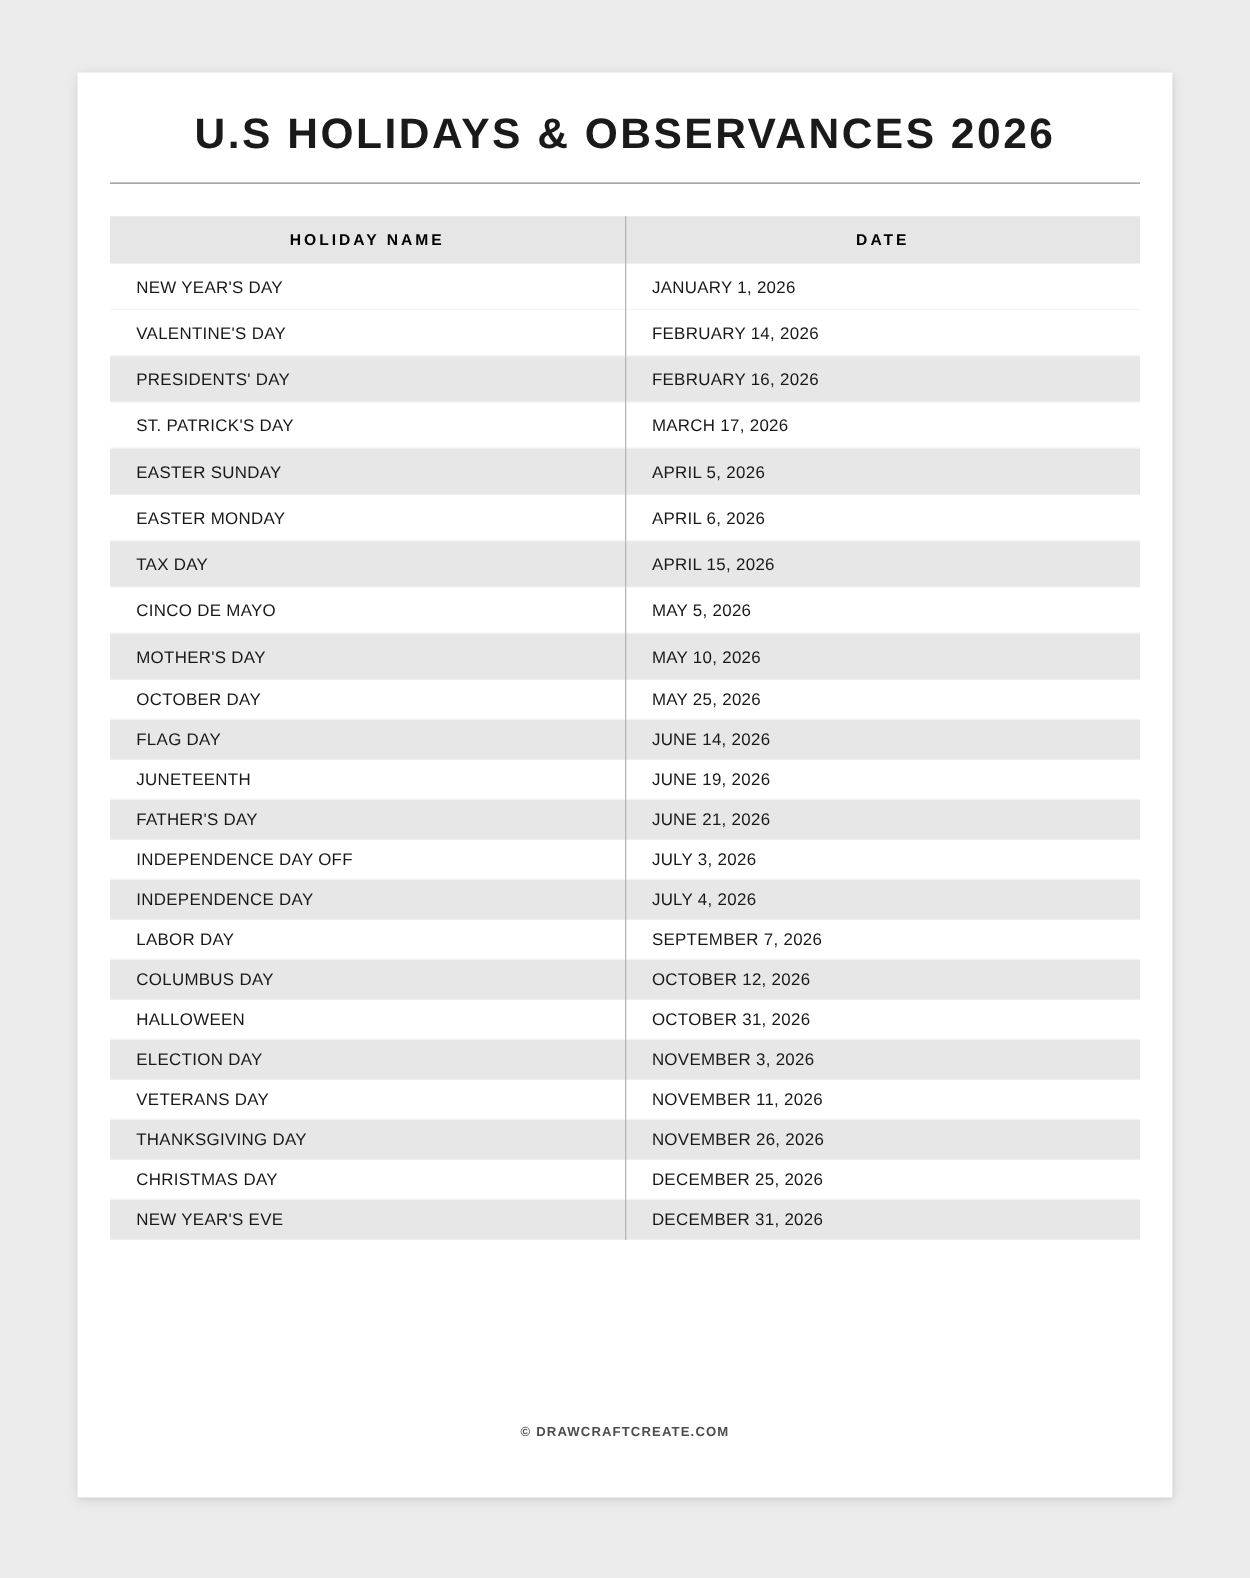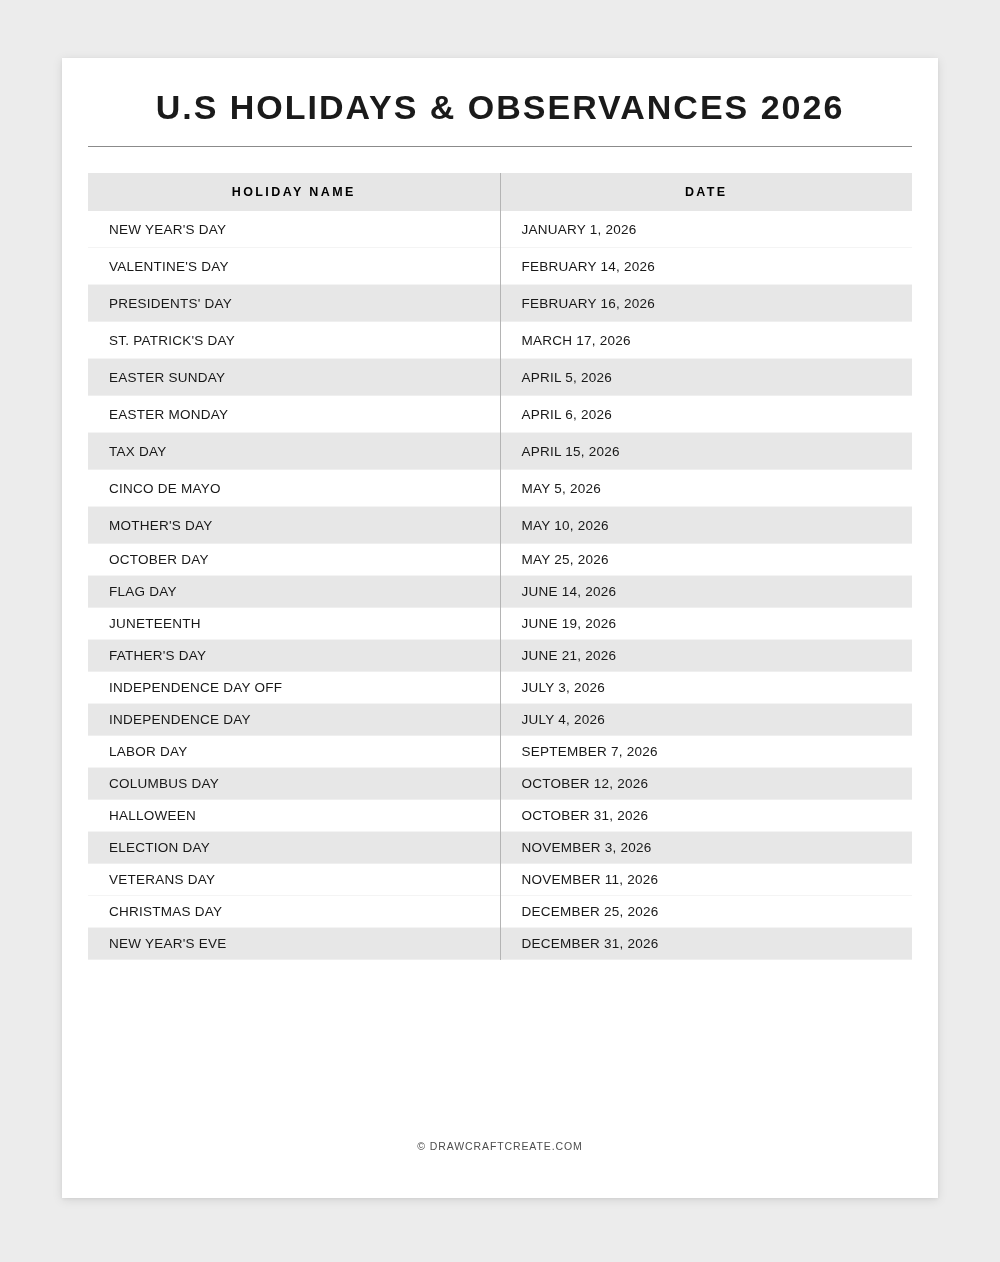--- a/index.html
+++ b/index.html
@@ -110,20 +110,21 @@
   
   .holiday-table tbody tr.tall td { height: 37px; }
 
   
   .doc-footer {
     position: absolute;
     left: 0;
     right: 0;
     bottom: 44px;
     text-align: center;
+    font-weight: bold;
   }
   .footer-text {
     font-size: 10.5px;
     letter-spacing: 0.9px;
     color: #4d4d4d;
   }
 </style>
 </head>
 <body>
 
@@ -220,20 +221,24 @@
             <td class="cell-date">OCTOBER 31, 2026</td>
           </tr>
           <tr class="row-even">
             <td class="cell-name">ELECTION DAY</td>
             <td class="cell-date">NOVEMBER 3, 2026</td>
           </tr>
           <tr class="row-odd">
             <td class="cell-name">VETERANS DAY</td>
             <td class="cell-date">NOVEMBER 11, 2026</td>
           </tr>
+          <tr class="row-even">
+            <td class="cell-name">THANKSGIVING DAY</td>
+            <td class="cell-date">NOVEMBER 26, 2026</td>
+          </tr>
           <tr class="row-odd">
             <td class="cell-name">CHRISTMAS DAY</td>
             <td class="cell-date">DECEMBER 25, 2026</td>
           </tr>
           <tr class="row-even">
             <td class="cell-name">NEW YEAR'S EVE</td>
             <td class="cell-date">DECEMBER 31, 2026</td>
           </tr>
         </tbody>
     </table>

